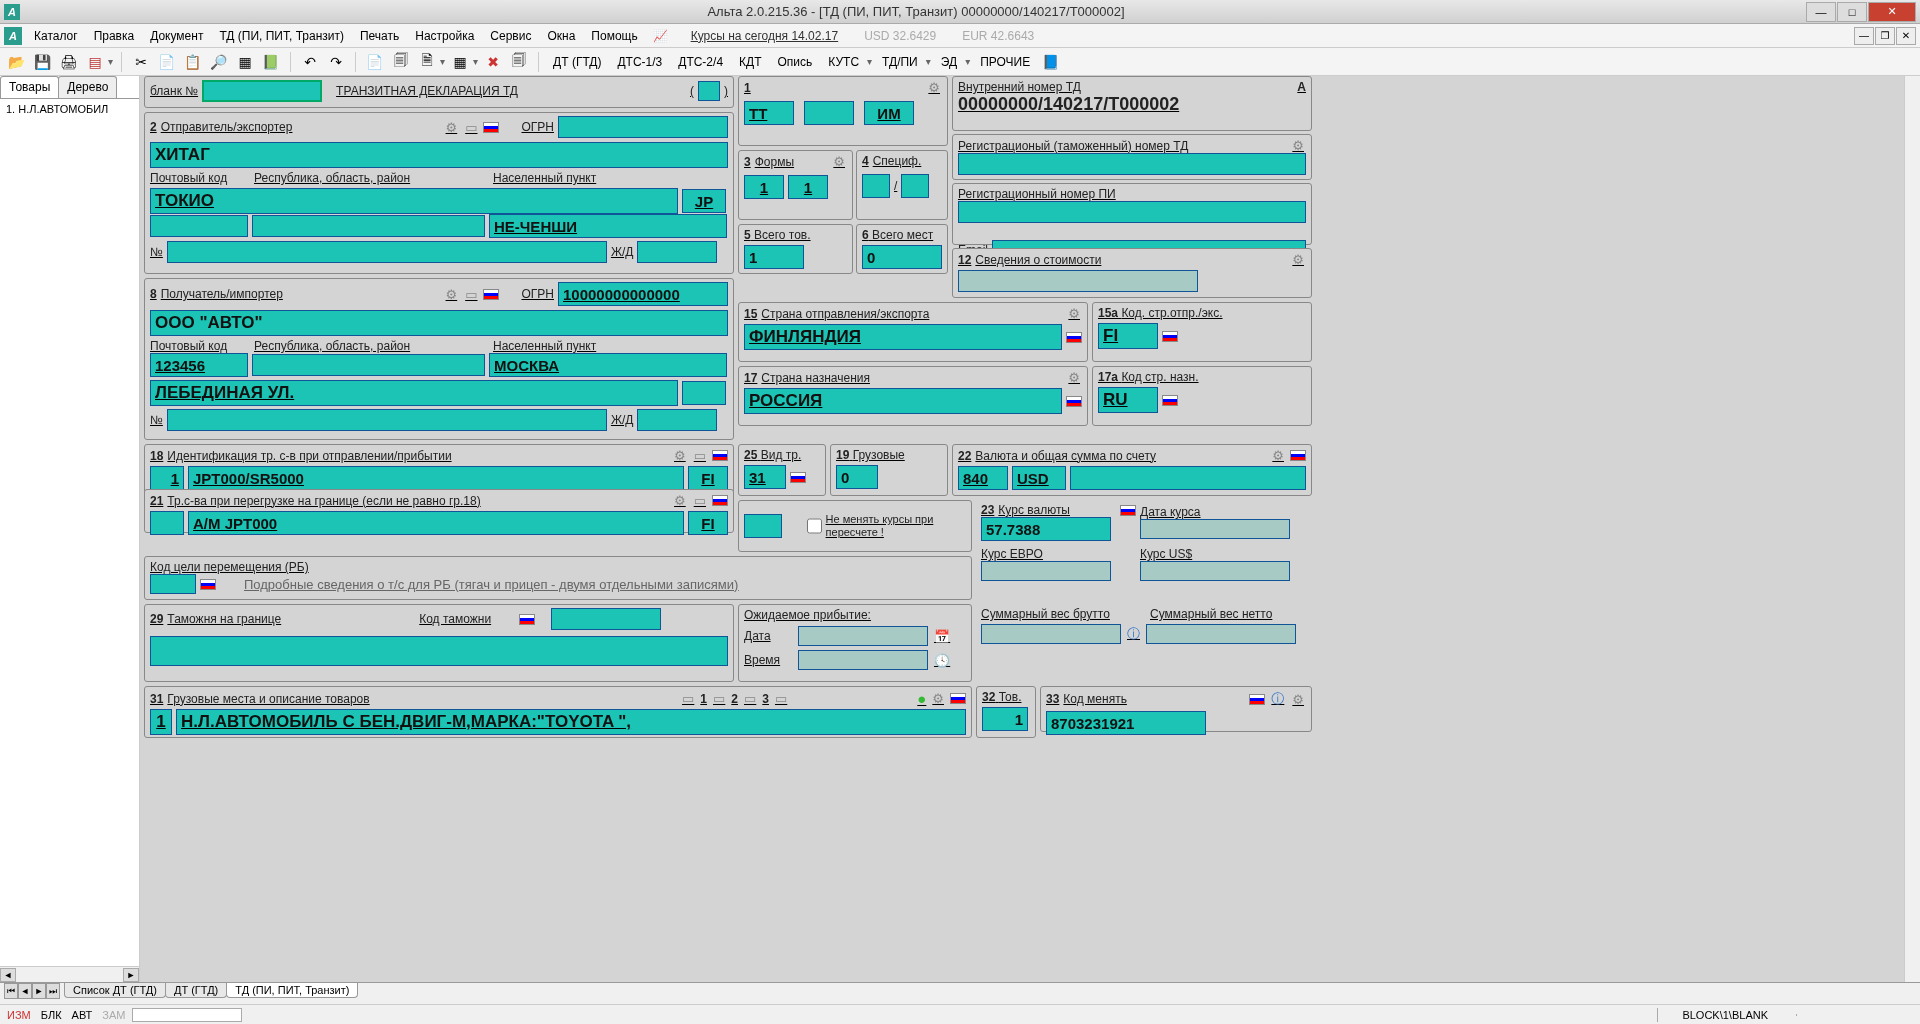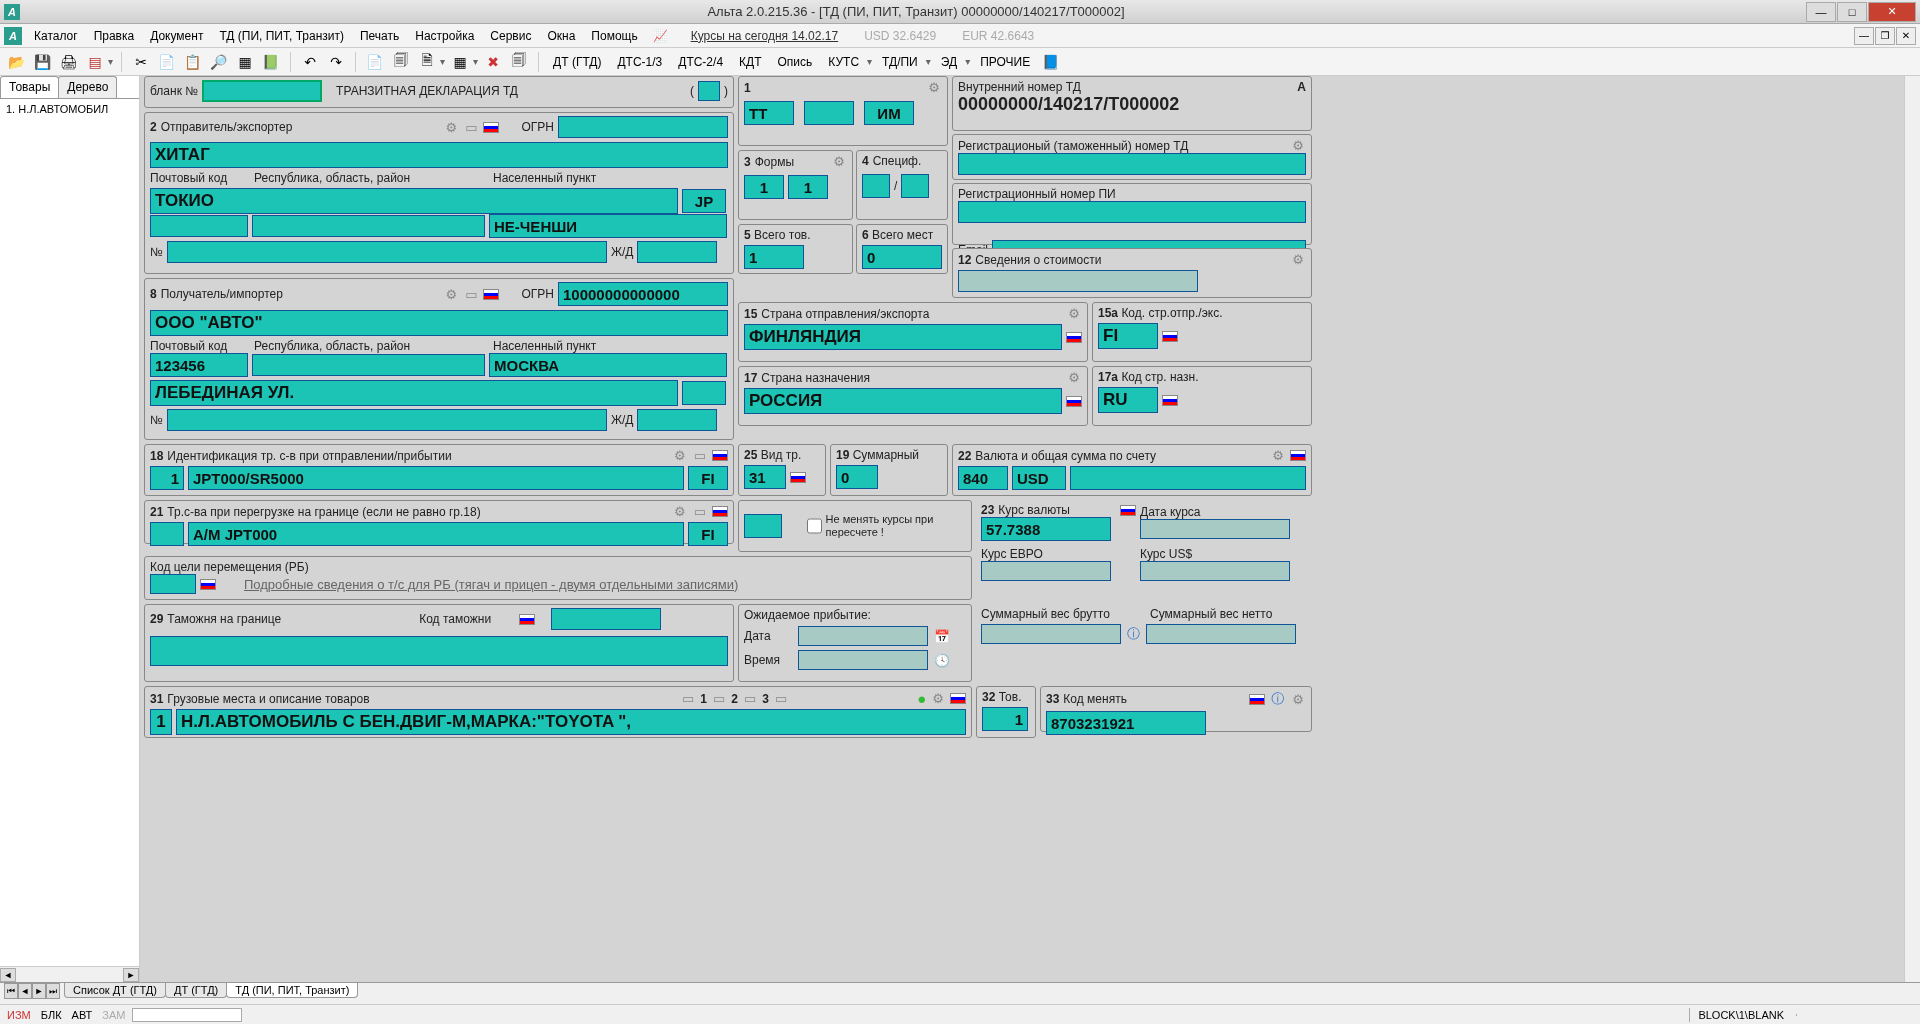--- a/index.html
+++ b/index.html
@@ -28,42 +28,42 @@
 .sidetabs { display: flex; height: 22px; }
 .sidetab { padding: 3px 8px; border: 1px solid #999; border-bottom: none; background: #eee; font-size: 12px; cursor: pointer; border-radius: 3px 3px 0 0; margin-right: -1px; }
 .sidetab.active { background: #fff; font-weight: normal; z-index: 1; }
 .sidelist { flex: 1; border-top: 1px solid #999; padding: 2px; overflow: hidden; }
 .siderow { padding: 2px 4px; font-size: 11px; white-space: nowrap; overflow: hidden; }
 .hscroll { height: 16px; background: #f0f0f0; border-top: 1px solid #ccc; display: flex; align-items: center; }
 .hscroll .arr { width: 16px; height: 14px; border: 1px solid #aaa; background: #ddd; display: flex; align-items: center; justify-content: center; font-size: 9px; }
 .hscroll .track { flex: 1; height: 14px; }
 .form { flex: 1; background: #d4d4d4; overflow: auto; position: relative; padding: 4px 4px 4px 8px; }
 .scrollbar-v { width: 16px; background: #f0f0f0; border-left: 1px solid #ccc; }
-.blk { background: #d4d4d4; border: 1px solid #888; border-radius: 3px; padding: 3px 5px; position: absolute; }
+.blk { background: #d4d4d4; border: 1px solid #888; border-radius: 3px; padding: 3px 5px; position: absolute; text-decoration: underline; }
 .lbl { font-size: 12px; color: #222; }
 .num { font-weight: bold; }
 .inp { background: #1bc4b4; border: 1px solid #159; color: #111; font-size: 14px; padding: 1px 4px; height: 22px; }
 .inp.big { font-size: 17px; font-weight: bold; height: 26px; padding: 2px 4px; }
 .inp.med { font-size: 15px; font-weight: bold; height: 24px; }
 .inp.gray { background: #a8cac5; }
 .inp.sm { height: 20px; font-size: 13px; }
 .gear { color: #888; font-size: 13px; margin: 0 2px; cursor: pointer; }
 .row { display: flex; align-items: center; gap: 4px; }
 .link { color: #666; text-decoration: underline; font-size: 13px; }
 .bottomtabs { height: 22px; background: #f0f0f0; border-top: 1px solid #999; display: flex; align-items: flex-start; padding-left: 4px; }
 .bottomtabs .tabnav { display: flex; gap: 0; margin-right: 4px; }
 .bottomtabs .tabnav span { width: 14px; height: 16px; border: 1px solid #999; background: #ddd; display: flex; align-items: center; justify-content: center; font-size: 9px; }
 .btab { padding: 1px 8px; border: 1px solid #999; border-top: none; background: #e8e8e8; font-size: 11px; border-radius: 0 0 4px 4px; margin-right: -1px; }
 .btab.active { background: #fff; }
 .statusbar { height: 20px; background: #f0f0f0; border-top: 1px solid #ccc; display: flex; align-items: center; font-size: 11px; padding: 0 4px; gap: 4px; }
 .statusbar .cell { padding: 1px 3px; }
 .statusbar .dim { color: #aaa; }
 .statusbar .progress { width: 110px; height: 14px; border: 1px solid #aaa; background: #fff; }
 .statusbar .spacer { flex: 1; }
-.statusbar .block { border-left: 1px solid #aaa; padding: 1px 8px; }
+.statusbar .block { border-left: 1px solid #aaa; padding: 1px 24px; }
 .flag-ico { width: 16px; height: 11px; border: 1px solid #888; display: inline-block; background: linear-gradient(#fff 33%, #00f 33% 66%, #f00 66%); vertical-align: middle; }
 </style>
 </head>
 <body>
 
 <div class="titlebar">
   <div class="app-icon">A</div>
   <div class="title">Альта 2.0.215.36 - [ТД (ПИ, ПИТ, Транзит) 00000000/140217/T000002]</div>
   <div class="winbtns">
     <div class="winbtn">—</div>
@@ -373,40 +373,40 @@
     </div>
 
     <div class="blk" style="left:598px; top:368px; width:88px; height:52px;">
       <span class="lbl"><b>25</b> </span><span class="lbl">Вид тр.</span>
       <div class="row" style="margin-top:3px">
           <input class="inp med" style="width: 42px;" value="31">
           <span class="flag-ico"></span>
         </div>
     </div>
     <div class="blk" style="left:690px; top:368px; width:118px; height:52px;">
-      <span class="lbl"><b>19</b> </span><span class="lbl">Суммарный</span>
+      <span class="lbl"><b>19</b> </span><span class="lbl">Грузовые</span>
       <div style="margin-top:3px"><input class="inp med" style="width: 42px;" value="0"></div>
     </div>
 
     <div class="blk" style="left:812px; top:368px; width:360px; height:52px;">
       <div class="row">
           <span class="lbl"><b>22</b> </span>
           <span class="lbl">Валюта и общая сумма по счету</span>
           <span style="flex:1"></span>
           <span class="gear">⚙</span>
           <span class="flag-ico"></span>
         </div>
       <div class="row" style="margin-top:3px">
         <input class="inp med" style="width: 50px;" value="840">
         <input class="inp med" style="width: 54px;" value="USD">
         <input class="inp med" style="flex: 1 1 0%;">
       </div>
     </div>
 
-    <div class="blk" style="left:4px; top:424px; width:590px; height:44px;">
+    <div class="blk" style="left:4px; top:413px; width:590px; height:44px;">
       <div class="row">
           <span class="lbl"><b>21</b> </span>
           <span class="lbl">Тр.с-ва при перегрузке на границе (если не равно гр.18)</span>
           <span style="flex:1"></span>
           <span class="gear">⚙</span>
           <span class="gear">▭</span>
           <span class="flag-ico"></span>
         </div>
       <div class="row" style="margin-top:3px">
         <input class="inp med" style="width: 34px;">

